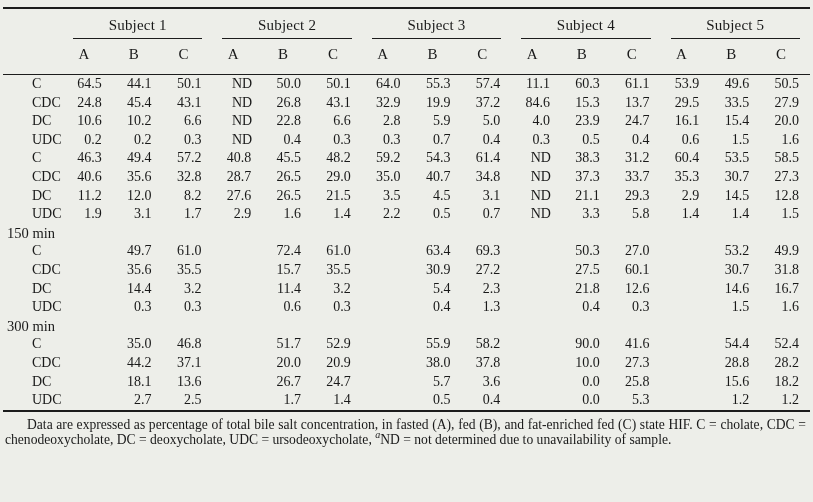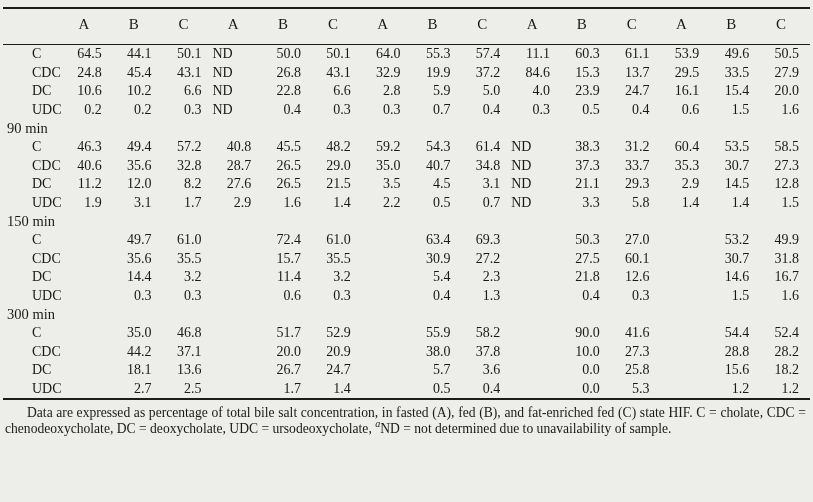--- a/index.html
+++ b/index.html
@@ -44,21 +44,21 @@
   tbody td{
     font-size:14px;
     line-height:18.6px;
     padding:0;
     vertical-align:middle;
     white-space:nowrap;
   }
   td.group{padding-left:4px;font-size:14.5px}
   td.rowlabel{padding-left:29px}
   td.num{text-align:right;padding-right:11px;font-variant-numeric:tabular-nums}
-  td.num.nd{text-align:left;padding-right:10px}
+  td.num.nd{text-align:right;padding-right:10px}
   .footnote{
     margin:5px 4px 0 2px;
     font-size:13.6px;
     line-height:15.8px;
     text-align:justify;
     text-indent:22px;
   }
   .footnote sup{font-size:10px;font-style:italic;line-height:0}
 </style>
 </head>
@@ -78,20 +78,38 @@
         <col class="num-col">
         <col class="num-col">
         <col class="num-col">
         <col class="num-col">
         <col class="num-col">
         <col class="num-col">
         <col class="num-col">
         <col class="num-col">
       </colgroup>
     <thead id="thead">
+        <tr class="subject-row">
+          <th class="corner"></th>
+          <th class="subject-cell" colspan="3">
+            <div class="subject-inner">Subject 1</div>
+          </th>
+          <th class="subject-cell" colspan="3">
+            <div class="subject-inner">Subject 2</div>
+          </th>
+          <th class="subject-cell" colspan="3">
+            <div class="subject-inner">Subject 3</div>
+          </th>
+          <th class="subject-cell" colspan="3">
+            <div class="subject-inner">Subject 4</div>
+          </th>
+          <th class="subject-cell" colspan="3">
+            <div class="subject-inner">Subject 5</div>
+          </th>
+        </tr>
         <tr class="abc-row">
           <th class="corner"></th>
           <th class="letter">A</th>
           <th class="letter">B</th>
           <th class="letter">C</th>
           <th class="letter">A</th>
           <th class="letter">B</th>
           <th class="letter">C</th>
           <th class="letter">A</th>
           <th class="letter">B</th>
@@ -170,23 +188,20 @@
           <td class="num">0.3</td>
           <td class="num">0.7</td>
           <td class="num">0.4</td>
           <td class="num">0.3</td>
           <td class="num">0.5</td>
           <td class="num">0.4</td>
           <td class="num">0.6</td>
           <td class="num">1.5</td>
           <td class="num">1.6</td>
         </tr>
-        <tr class="group-row">
-          <td class="group" colspan="16">90 min</td>
-        </tr>
         <tr class="data-row">
           <td class="rowlabel">C</td>
           <td class="num">46.3</td>
           <td class="num">49.4</td>
           <td class="num">57.2</td>
           <td class="num">40.8</td>
           <td class="num">45.5</td>
           <td class="num">48.2</td>
           <td class="num">59.2</td>
           <td class="num">54.3</td>

